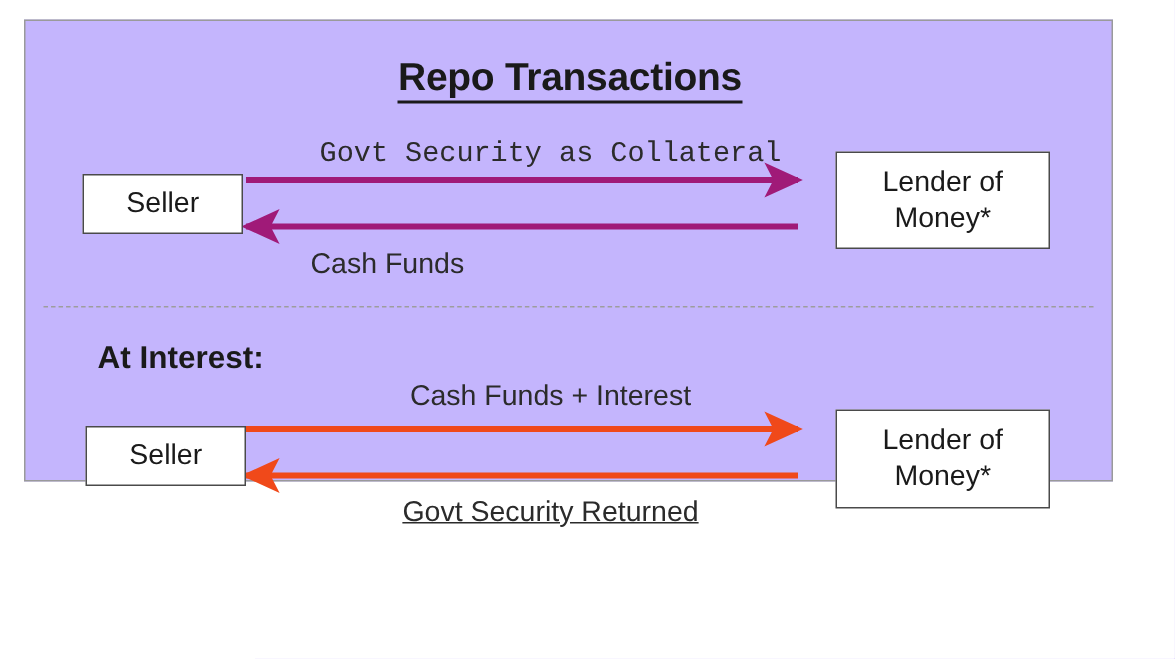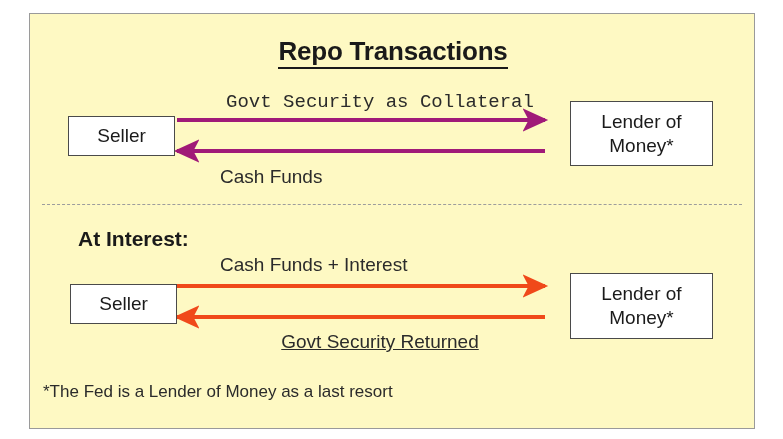--- a/index.html
+++ b/index.html
@@ -17,27 +17,27 @@
   #canvas {
     position: relative;
     width: 783px;
     height: 439px;
     background: #ffffff;
   }
 
   
   .slide-frame {
     position: absolute;
-    left: 29px;
+    left: 16px;
     top: 13px;
     width: 726px;
-    height: 416px;
+    height: 308px;
     border: 1.5px solid #9a9a9a;
     box-sizing: border-box;
-    background: #fef9c3;
+    background: #c4b5fd;
   }
 
   
   .title {
     position: absolute;
     left: 0;
     top: 22px;
     width: 726px;
     text-align: center;
     font-size: 26px;
@@ -71,21 +71,21 @@
 
   
   .flow-label {
     position: absolute;
     font-size: 19px;
     color: #2b2b2b;
     white-space: nowrap;
   }
   .lbl-collateral { left: 190px; top: 77px;  width: 320px; text-align: center; font-family: Liberation Mono, monospace; }
   .lbl-cash       { left: 190px; top: 152px; width: 320px; text-align: left; }
-  .lbl-cashint    { left: 190px; top: 240px; width: 320px; text-align: left; }
+  .lbl-cashint    { left: 190px; top: 240px; width: 320px; text-align: center; }
   .lbl-returned   { left: 190px; top: 317px; width: 320px; text-align: center; text-decoration: underline; }
 
   
   .arrow-layer {
     position: absolute;
     left: 0; top: 0;
     width: 726px; height: 410px;
     pointer-events: none;
   }
 
@@ -181,16 +181,15 @@
       <span>
         <span>Lender of</span><br>
         <span>Money*</span>
       </span>
     </div>
 
     <div class="flow-label lbl-cashint">Cash Funds + Interest</div>
 
     <div class="flow-label lbl-returned">Govt Security Returned</div>
 
-    <div class="footnote">*The Fed is a Lender of Money  as a last resort</div>
 
   </div>
 </div>
 
 </body></html>

